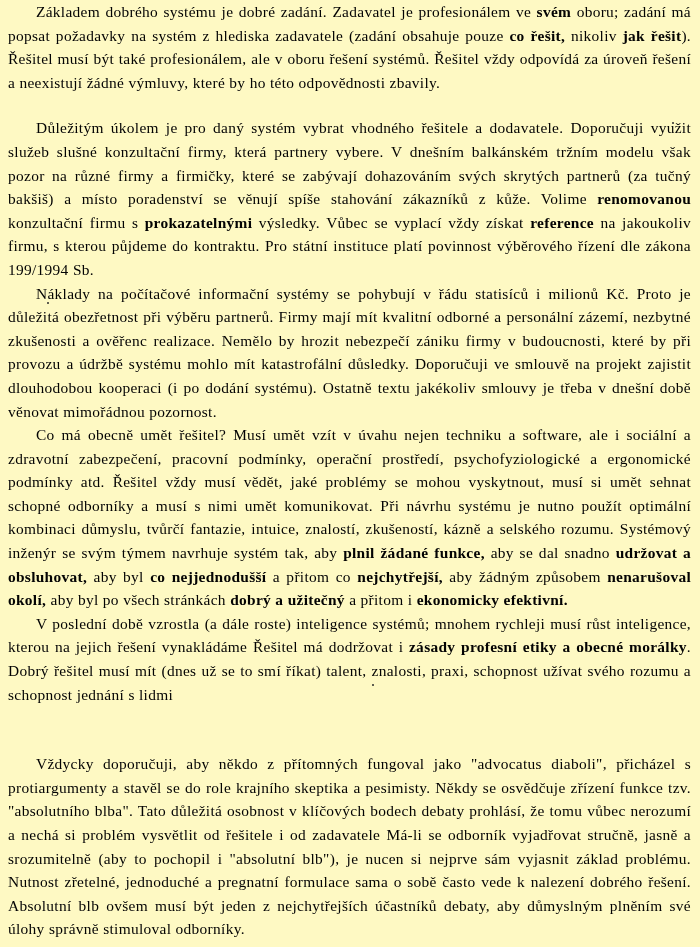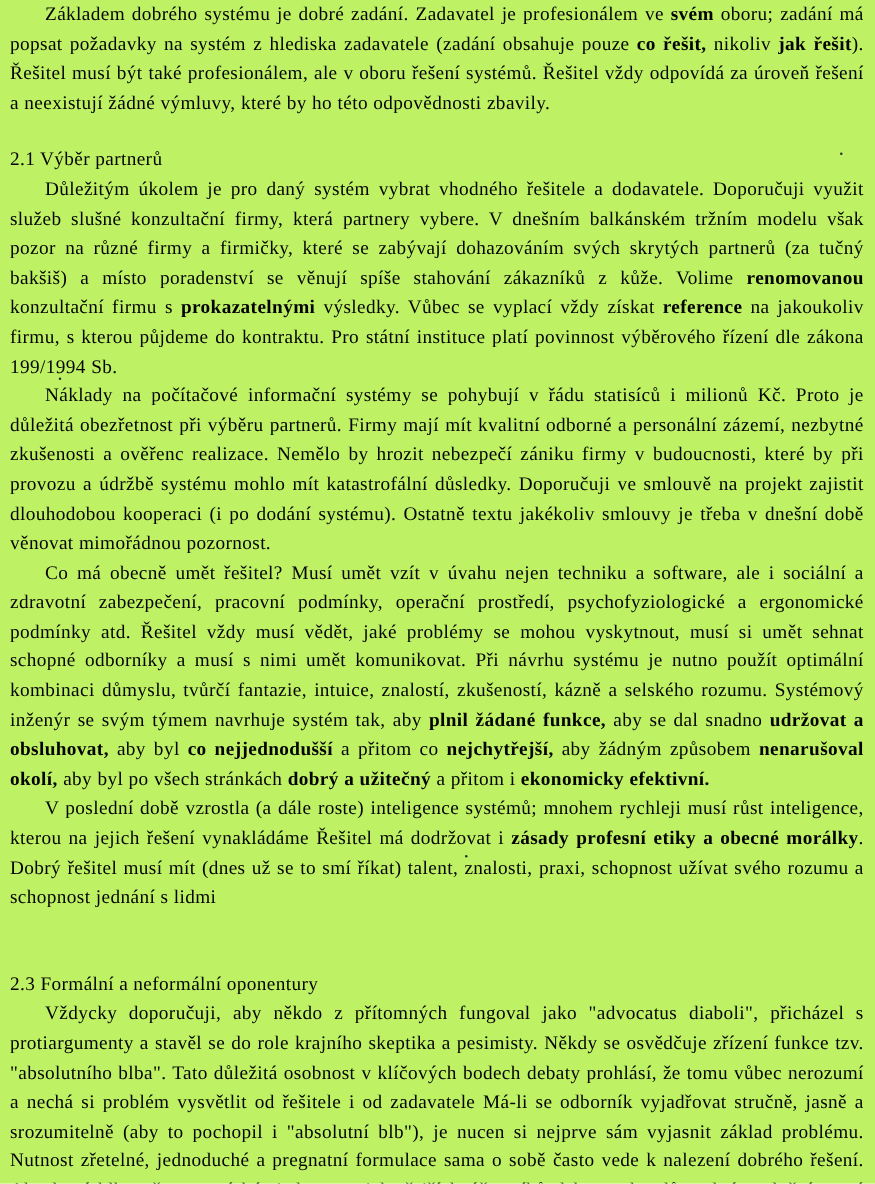--- a/index.html
+++ b/index.html
@@ -11,21 +11,21 @@
 
   body {
     font-family: "Liberation Serif", "DejaVu Serif", serif;
     color: #0a0a0a;
   }
 
   #page {
     position: relative;
     width: 700px;
     height: 947px;
-    background: #bef264;
+    background: #fef9c3;
     overflow: hidden;
     box-sizing: border-box;
     padding: 0;
   }
 
   
   .col {
     position: absolute;
     left: 8px;
     width: 683px;
@@ -90,33 +90,31 @@
 <body>
 
 <div id="page">
   <div id="ink">
     <div class="col">
 
       <p class="para indent" id="block-intro"><span>Základem dobrého systému je dobré zadání. Zadavatel je profesionálem ve </span><b>svém</b><span> oboru; zadání má popsat požadavky na systém z hlediska zadavatele (zadání obsahuje pouze </span><b>co řešit,</b><span> nikoliv </span><b>jak řešit</b><span>). Řešitel musí být také profesionálem, ale v oboru řešení systémů. Řešitel vždy odpovídá za úroveň řešení a neexistují žádné výmluvy, které by ho této odpovědnosti zbavily.</span></p>
 
       <div class="spacer-section"></div>
 
-      <h2 class="heading" id="block-heading-2-1"><span>2.1 Výběr partnerů</span></h2>
 
       <p class="para indent" id="block-para-vyber-1"><span>Důležitým úkolem je pro daný systém vybrat vhodného řešitele a dodavatele. Doporučuji využit služeb slušné konzultační firmy, která partnery vybere. V dnešním balkánském tržním modelu však pozor na různé firmy a firmičky, které se zabývají dohazováním svých skrytých partnerů (za tučný bakšiš) a místo poradenství se věnují spíše stahování zákazníků z kůže. Volime </span><b>renomovanou</b><span> konzultační firmu s </span><b>prokazatelnými</b><span> výsledky. Vůbec se vyplací vždy získat </span><b>reference</b><span> na jakoukoliv firmu, s kterou půjdeme do kontraktu. Pro státní instituce platí povinnost výběrového řízení dle zákona 199/1994 Sb.</span></p>
 
       <p class="para indent" id="block-para-naklady"><span>Náklady na počítačové informační systémy se pohybují v řádu statisíců i milionů Kč. Proto je důležitá obezřetnost při výběru partnerů. Firmy mají mít kvalitní odborné a personální zázemí, nezbytné zkušenosti a ověřenc realizace. Nemělo by hrozit nebezpečí zániku firmy v budoucnosti, které by při provozu a údržbě systému mohlo mít katastrofální důsledky. Doporučuji ve smlouvě na projekt zajistit dlouhodobou kooperaci (i po dodání systému). Ostatně textu jakékoliv smlouvy je třeba v dnešní době věnovat mimořádnou pozornost.</span></p>
 
       <p class="para indent" id="block-para-co-ma-umet"><span>Co má obecně umět řešitel?  Musí umět vzít v úvahu nejen techniku a software, ale i sociální a zdravotní zabezpečení,   pracovní   podmínky,   operační prostředí,   psychofyziologické a ergonomické podmínky atd. Řešitel vždy musí vědět, jaké problémy se mohou vyskytnout, musí si umět sehnat schopné odborníky a musí s nimi umět komunikovat. Při návrhu systému je nutno použít optimální kombinaci důmyslu,  tvůrčí fantazie,  intuice, znalostí, zkušeností, kázně a selského rozumu. Systémový inženýr se svým týmem navrhuje systém tak, aby </span><b>plnil žádané funkce,</b><span> aby se dal snadno </span><b>udržovat a obsluhovat,</b><span> aby byl </span><b>co nejjednodušší</b><span> a přitom co </span><b>nejchytřejší,</b><span> aby žádným způsobem </span><b>nenarušoval okolí,</b><span> aby byl po všech stránkách </span><b>dobrý a užitečný</b><span> a přitom i </span><b>ekonomicky efektivní.</b></p>
 
       <p class="para indent" id="block-para-inteligence"><span>V poslední době vzrostla (a dále roste) inteligence systémů; mnohem rychleji musí růst inteligence, kterou na jejich řešení vynakládáme  Řešitel má dodržovat i </span><b>zásady profesní etiky a obecné morálky</b><span>. Dobrý řešitel musí mít (dnes už se to smí říkat) talent, znalosti, praxi, schopnost užívat svého rozumu a schopnost jednání s lidmi</span></p>
 
       <div class="spacer-big"></div>
 
-      <h2 class="heading" id="block-heading-2-3"><span>2.3 Formální a neformální oponentury</span></h2>
 
 
       <p class="para indent" id="block-para-advocatus"><span>Vždycky doporučuji, aby někdo z přítomných  fungoval jako  "advocatus diaboli",  přicházel s protiargumenty a stavěl se do role krajního skeptika a pesimisty. Někdy se osvědčuje zřízení funkce tzv. "absolutního blba". Tato důležitá osobnost v klíčových bodech debaty prohlásí, že tomu vůbec nerozumí a nechá si problém vysvětlit od řešitele i od zadavatele  Má-li se odborník vyjadřovat stručně, jasně a srozumitelně (aby to pochopil i "absolutní blb"), je nucen si nejprve sám vyjasnit základ problému. Nutnost zřetelné, jednoduché a pregnatní formulace sama o sobě často vede k nalezení dobrého řešení. Absolutní blb ovšem musí být jeden z nejchytřejších účastníků debaty, aby důmyslným plněním své úlohy správně stimuloval odborníky.</span></p>
 
     </div>
   </div>
   <div id="scanlayer">
       <div class="speck" style="left: 672px; top: 122px; width: 2px; height: 2px;"></div>
       <div class="speck" style="left: 47px; top: 302px; width: 2px; height: 2px;"></div>
       <div class="speck" style="left: 372px; top: 684px; width: 2px; height: 2px;"></div>

